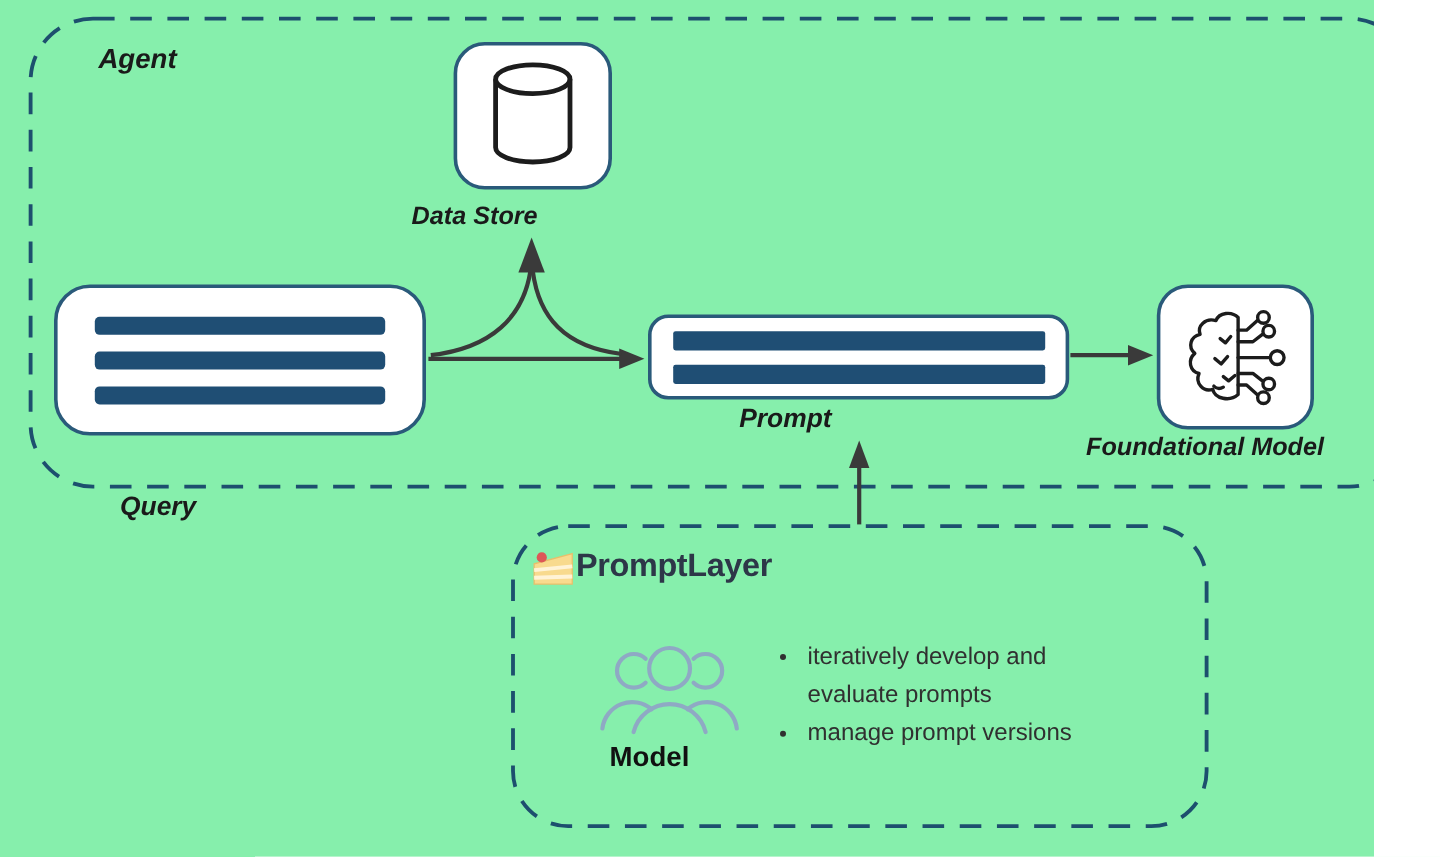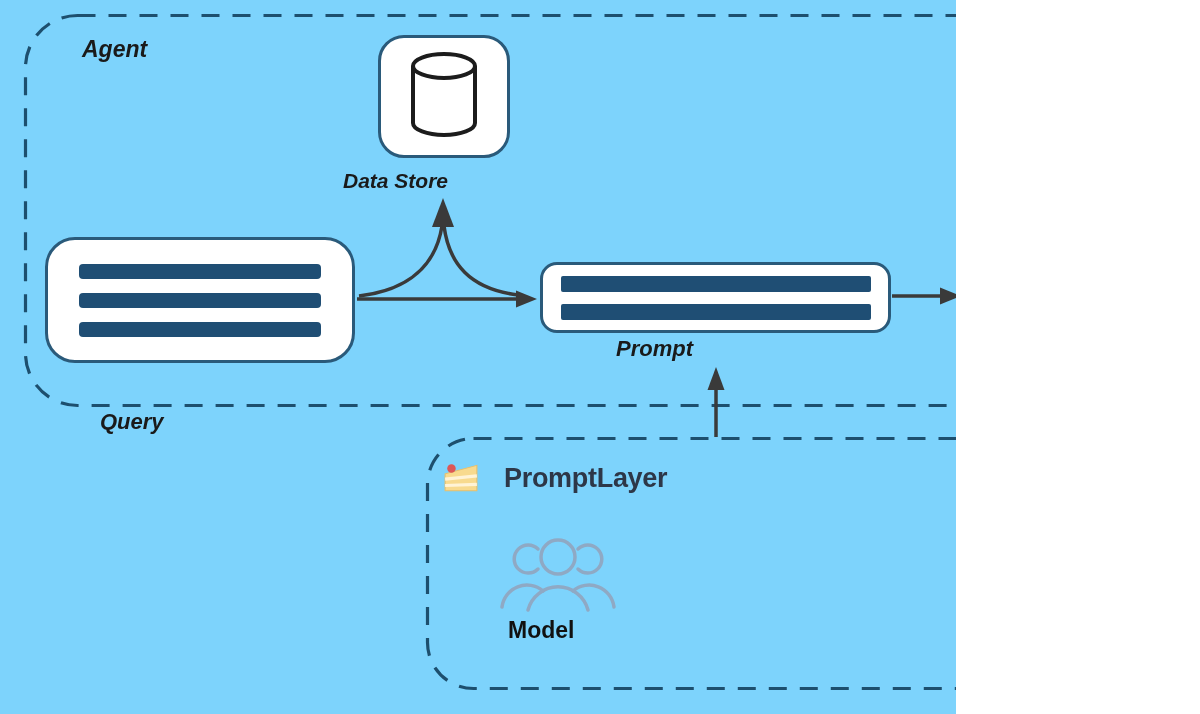--- a/index.html
+++ b/index.html
@@ -1,19 +1,19 @@
 <!DOCTYPE html>
 <html><head>
 <meta charset="utf-8">
 <style>
   html,body{margin:0;padding:0;background:#ffffff;}
   .stage{
     position:relative;
-    width:956px;height:714px;
-    background:#7dd3fc;
+    width:1145px;height:714px;
+    background:#86efac;
     font-family:"Liberation Sans","DejaVu Sans",sans-serif;
     overflow:hidden;
   }
   .layer{position:absolute;left:0;top:0;width:1200px;height:714px;}
   .label{
     position:absolute;
     font-weight:700;font-style:italic;color:#1a1a1a;
     text-align:left;
   }
   .agent-label{left:82px;top:36px;font-size:23px;text-align:left;}
@@ -29,21 +29,21 @@
   .query-box .bar{width:242px;height:15px;background:#1f4e74;border-radius:4px;}
   .query-label{left:100px;top:367px;width:200px;font-size:22px;margin-top:42px;}
   .prompt-box{left:540px;top:262px;width:351px;height:71px;border-radius:17px;
     flex-direction:column;gap:12px;}
   .prompt-box .bar{width:310px;height:16px;background:#1f4e74;border-radius:2px;}
   .prompt-label{left:616px;top:336px;width:200px;font-size:22px;}
   .fm-box{left:964px;top:237px;width:131px;height:121px;border-radius:26px;}
   .fm-label{left:905px;top:361px;width:250px;font-size:21px;}
   .pl-logo{
     position:absolute;left:443px;top:456px;height:38px;
-    display:flex;align-items:flex-end;gap:25px;
+    display:flex;align-items:flex-start;gap:1px;
   }
   .pl-logo-text{
     font-size:27px;font-weight:700;color:#2d3748;letter-spacing:-0.3px;
   }
   .people{position:absolute;left:498px;top:531px;}
   .smes-label{left:508px;top:617px;width:100px;font-size:23px;font-style:normal;color:#111111;}
   .bullets{
     position:absolute;left:650px;top:531px;margin:0;padding:0;list-style:none;
     font-size:20px;color:#303030;line-height:32px;
   }
@@ -115,20 +115,21 @@
       <path d="M52 31 L66 31 L75 24"></path>
         <circle cx="81" cy="21" r="5.5"></circle>
       <path d="M52 46 L82 46"></path>
         <circle cx="89" cy="46" r="6.5"></circle>
       <path d="M52 61 L66 61 L75 68"></path>
         <circle cx="81" cy="71" r="5.5"></circle>
       <path d="M52 72 L60 72 L70 81"></path>
         <circle cx="76" cy="84" r="5.5"></circle>
     </svg>
   </div>
+  <div class="label fm-label">Foundational Model</div>
 
   <div class="pl-logo">
     <svg width="36" height="34" viewBox="0 0 34 32">
       <path d="M2 29 L2 13 L32 5 L32 29 Z" fill="#f8da8e" stroke="#e8bf6b" stroke-width="1"></path>
       <path d="M2 18 L32 15" stroke="#fff3d6" stroke-width="3" fill="none"></path>
       <path d="M2 24 L32 23" stroke="#fff3d6" stroke-width="3" fill="none"></path>
       <circle cx="8" cy="8" r="4" fill="#dd5757"></circle>
     </svg>
     <span class="pl-logo-text">PromptLayer</span>
   </div>
@@ -137,15 +138,23 @@
     <path d="M40 18 A14 14 0 1 0 40 38"></path>
     <path d="M80 18 A14 14 0 1 1 80 38"></path>
     <circle cx="60" cy="26" r="17"></circle>
     <path d="M4 76 A25 25 0 0 1 45 60"></path>
     <path d="M116 76 A25 25 0 0 0 75 60"></path>
     <path d="M30 79 A31 31 0 0 1 90 79"></path>
   </svg>
   <div class="label smes-label">Model</div>
 
   <ul class="bullets">
+    <li>
+      <span class="dot"></span>
+      <span class="btxt">iteratively develop and evaluate prompts</span>
+    </li>
+    <li>
+      <span class="dot"></span>
+      <span class="btxt">manage prompt versions</span>
+    </li>
   </ul>
 
 </div>
 
 </body></html>

